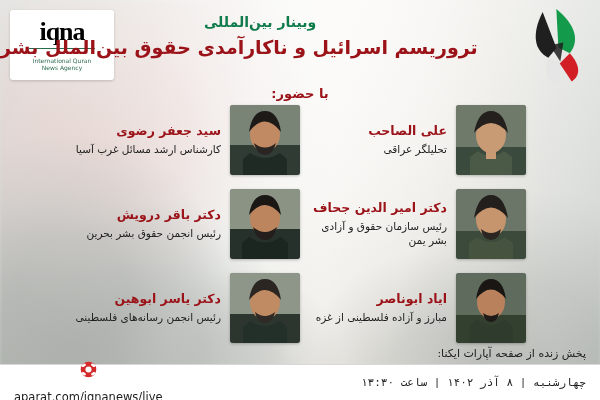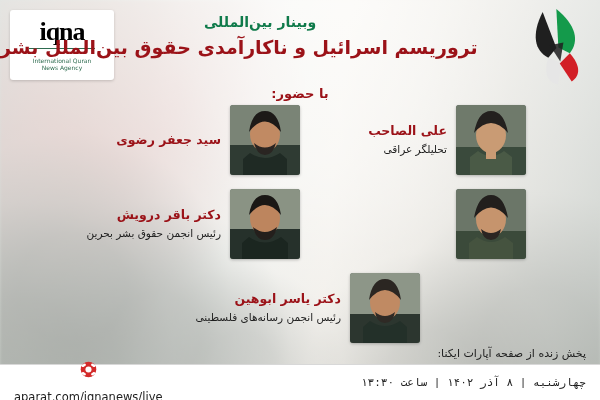--- a/index.html
+++ b/index.html
@@ -156,56 +156,77 @@
             <rect width="70" height="70" fill="#7a8476"></rect>
             <rect y="40" width="70" height="30" fill="#2f3b33"></rect>
             <ellipse cx="35" cy="29" rx="15" ry="18" fill="#c18a63"></ellipse>
             <path d="M19 27 q16 -21 32 0 q-3 -21 -16 -21 q-13 0 -16 21z" fill="#1d1a18"></path>
             <path d="M24 38 q11 9 22 0 q-3 12 -11 12 q-8 0 -11 -12z" fill="#2a2522"></path>
             <path d="M20 48 q15 10 30 0 l7 6 v16 h-44 v-16z" fill="#1f2a24"></path>
           </svg>
         </div>
         <div class="who">
           <div class="name">سید جعفر رضوی</div>
+          <div class="role">کارشناس ارشد مسائل غرب آسیا</div>
         </div>
       </div>
     </div>
 
     <div class="row">
       <div class="cell left-col">
         <div class="avatar">
           <svg viewBox="0 0 70 70" aria-hidden="true">
             <rect width="70" height="70" fill="#6b7668"></rect>
             <rect y="42" width="70" height="28" fill="#3b4a3a"></rect>
             <ellipse cx="35" cy="30" rx="15" ry="18" fill="#c6946d"></ellipse>
             <path d="M18 29 q17 -21 34 0 q-4 -23 -17 -23 q-13 0 -17 23z" fill="#221f1d"></path>
             <path d="M25 40 q10 8 20 0 q-2 11 -10 11 q-8 0 -10 -11z" fill="#2b2522"></path>
             <path d="M21 48 q14 10 28 0 l8 6 v16 h-44 v-16z" fill="#45533f"></path>
           </svg>
         </div>
+        <div class="who">
+          <div class="name">دکتر امیر الدین جحاف</div>
+          <div class="role">رئیس سازمان حقوق و آزادی بشر یمن</div>
+        </div>
       </div>
       <div class="cell right-col">
         <div class="avatar">
           <svg viewBox="0 0 70 70" aria-hidden="true">
             <rect width="70" height="70" fill="#8a9384"></rect>
             <rect y="40" width="70" height="30" fill="#26312b"></rect>
             <ellipse cx="35" cy="29" rx="15" ry="18" fill="#bd855e"></ellipse>
             <path d="M19 26 q16 -20 32 0 q-3 -20 -16 -20 q-13 0 -16 20z" fill="#1a1715"></path>
             <path d="M23 38 q12 10 24 0 q-3 13 -12 13 q-9 0 -12 -13z" fill="#241f1c"></path>
             <path d="M19 48 q16 11 32 0 l7 6 v16 h-46 v-16z" fill="#1b2620"></path>
           </svg>
         </div>
         <div class="who">
           <div class="name">دکتر باقر درویش</div>
           <div class="role">رئیس انجمن حقوق بشر بحرین</div>
         </div>
       </div>
     </div>
 
     <div class="row">
+      <div class="cell left-col">
+        <div class="avatar">
+          <svg viewBox="0 0 70 70" aria-hidden="true">
+            <rect width="70" height="70" fill="#5f6b5c"></rect>
+            <rect y="42" width="70" height="28" fill="#33402f"></rect>
+            <ellipse cx="35" cy="29" rx="14" ry="17" fill="#b9825c"></ellipse>
+            <path d="M20 26 q15 -19 30 0 q-3 -20 -15 -20 q-12 0 -15 20z" fill="#191614"></path>
+            <path d="M27 40 q8 6 16 0 q-2 9 -8 9 q-6 0 -8 -9z" fill="#201b19"></path>
+            <path d="M21 47 q14 10 28 0 l8 7 v16 h-44 v-16z" fill="#2f3b2c"></path>
+          </svg>
+        </div>
+        <div class="who">
+          <div class="name">ایاد ابوناصر</div>
+          <div class="role">مبارز و آزاده فلسطینی از غزه</div>
+        </div>
+      </div>
       <div class="cell right-col">
         <div class="avatar">
           <svg viewBox="0 0 70 70" aria-hidden="true">
             <rect width="70" height="70" fill="#8d9688"></rect>
             <rect y="41" width="70" height="29" fill="#2c362f"></rect>
             <ellipse cx="35" cy="29" rx="15" ry="18" fill="#c08a63"></ellipse>
             <path d="M19 27 q16 -20 32 0 q-3 -21 -16 -21 q-13 0 -16 21z" fill="#2b2622"></path>
             <path d="M25 39 q10 8 20 0 q-2 11 -10 11 q-8 0 -10 -11z" fill="#2f2a25"></path>
             <path d="M20 48 q15 10 30 0 l7 6 v16 h-44 v-16z" fill="#233029"></path>
           </svg>

